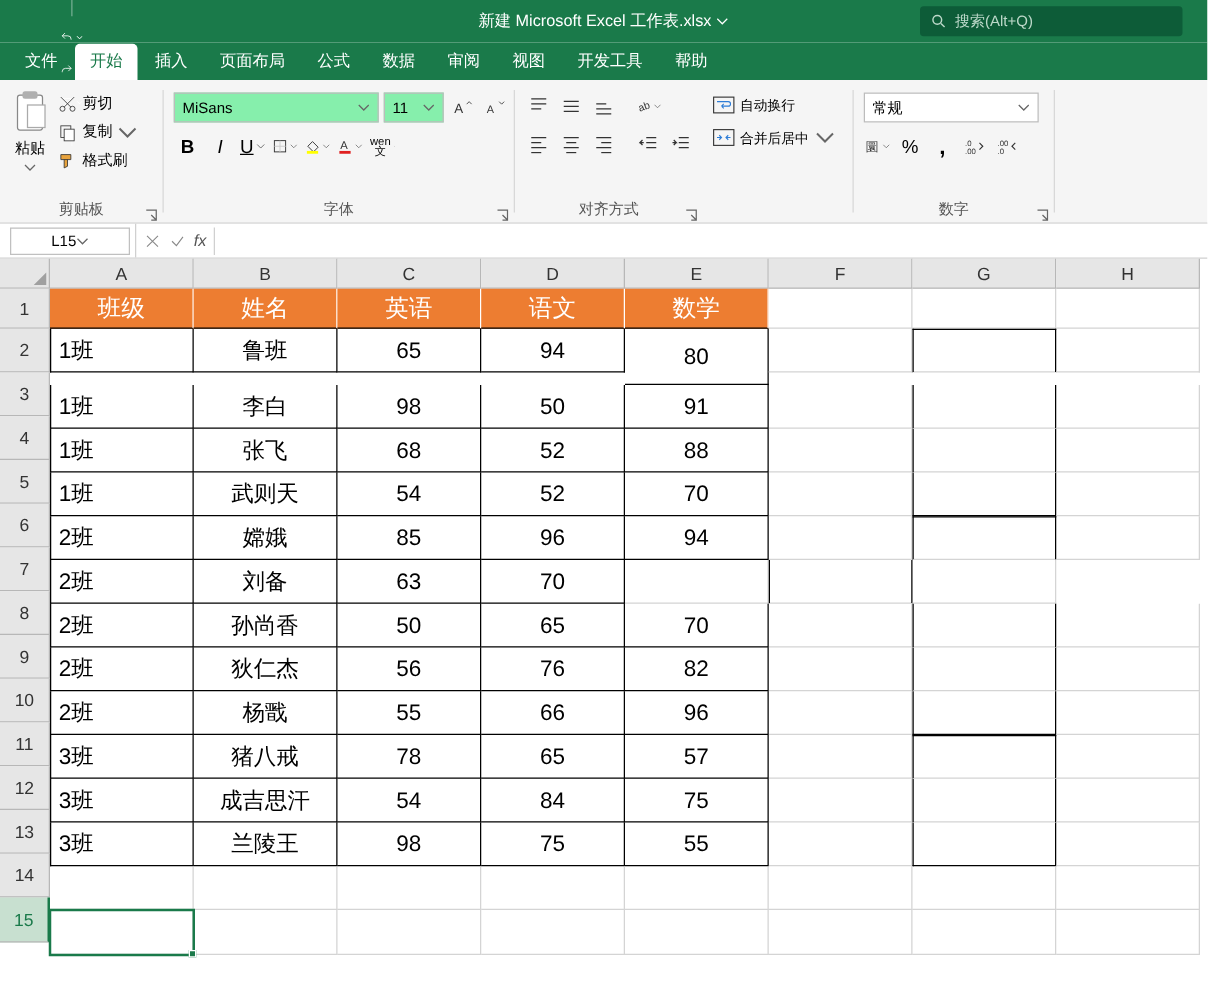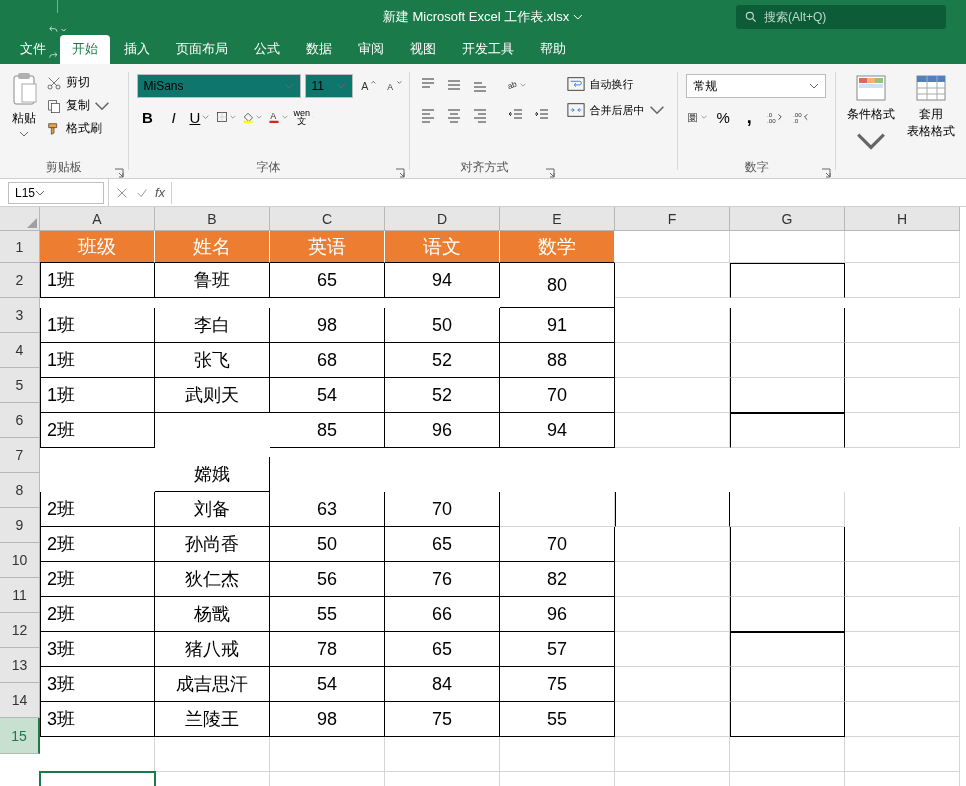--- a/index.html
+++ b/index.html
@@ -37,21 +37,21 @@
   
   .clip-left { display:flex; flex-direction:column; align-items:center; gap:2px; padding-top:4px; }
   .paste-icon { width:32px; height:36px; display:flex; align-items:center; justify-content:center; }
   .clip-right { display:flex; flex-direction:column; gap:6px; padding-left:6px; padding-top:6px; font-size:12px; }
   .clip-btn { display:flex; align-items:center; gap:4px; }
   .clip-btn svg { width:16px; height:16px; }
 
   
   .font-rows { display:flex; flex-direction:column; gap:8px; padding-top:6px; }
   .row { display:flex; align-items:center; gap:4px; }
-  .font-combo { border:1px solid #bcbcbc; background:#0f766e; height:24px; display:flex; align-items:center; padding:0 6px; font-size:12px; gap:6px; }
+  .font-combo { border:1px solid #bcbcbc; background:#86efac; height:24px; display:flex; align-items:center; padding:0 6px; font-size:12px; gap:6px; }
   .font-combo.name { width:164px; }
   .font-combo.size { width:48px; }
   .chev-down { width:10px; height:10px; }
   .sq-btn { width:22px; height:22px; display:flex; align-items:center; justify-content:center; border:1px solid transparent; }
   .sq-btn svg { width:16px; height:16px; }
   .split { display:flex; align-items:center; }
   .split .chev-down { width:8px; height:8px; margin-left:2px; }
 
   
   .align-rows { display:flex; flex-direction:column; gap:8px; padding-top:6px; }
@@ -62,21 +62,21 @@
   
   .num-rows { display:flex; flex-direction:column; gap:8px; padding-top:6px; }
   .num-combo { border:1px solid #bcbcbc; background:#fff; height:24px; width:140px; display:flex; align-items:center; padding:0 6px; font-size:12px; justify-content:space-between; }
 
   
   .big-btn { display:flex; flex-direction:column; align-items:center; gap:2px; padding-top:4px; font-size:12px; width:54px; }
   .big-btn svg { width:32px; height:32px; }
 
   
   .fbar { height:28px; border-bottom:1px solid #d0d0d0; display:flex; align-items:center; background:#fff; }
-  .name-box { width:96px; height:22px; border:1px solid #c0c0c0; margin:0 4px 0 8px; display:flex; align-items:center; padding:0 6px; font-size:12px; justify-content:flex-start; }
+  .name-box { width:96px; height:22px; border:1px solid #c0c0c0; margin:0 4px 0 8px; display:flex; align-items:center; padding:0 6px; font-size:12px; justify-content:center; }
   .fb-icons { display:flex; align-items:center; gap:6px; padding:0 6px; border-left:1px solid #d0d0d0; height:100%; }
   .fb-icons svg { width:14px; height:14px; stroke:#888; fill:none; }
   .fx { font-style:italic; font-size:13px; color:#555; }
   .formula-input { flex:1; height:22px; border-left:1px solid #d0d0d0; padding:0 6px; font-size:12px; }
 
   
   .sheet { position:relative; }
   .corner { position:absolute; left:0; top:0; width:40px; height:24px; background:#e6e6e6; border-right:1px solid #b7b7b7; border-bottom:1px solid #b7b7b7; }
   .corner::after { content:""; position:absolute; right:2px; bottom:2px; width:0; height:0; border-left:10px solid transparent; border-bottom:10px solid #a0a0a0; }
   .col-headers { position:absolute; left:40px; top:0; height:24px; display:flex; }
@@ -444,44 +444,20 @@
       </div>
     </div>
     <div class="grp-label">数字</div>
     <span class="dlg-launch"><svg viewBox="0 0 10 10">
           <path d="M1 1h8v8M5 5l4 4M9 5v4h-4"></path>
         </svg></span>
   </div>
   <div class="grp-sep"></div>
 
   <div class="grp" style="flex:1">
-    <div class="grp-body" style="gap:6px">
-      <div class="big-btn">
-        <svg viewBox="0 0 32 32">
-            <rect x="2" y="4" width="28" height="24" fill="#fff" stroke="#888"></rect>
-            <rect x="4" y="6" width="8" height="5" fill="#e06666"></rect>
-            <rect x="12" y="6" width="8" height="5" fill="#f6b26b"></rect>
-            <rect x="20" y="6" width="8" height="5" fill="#93c47d"></rect>
-            <rect x="4" y="12" width="24" height="4" fill="#cfe2f3"></rect>
-          </svg>
-        <span>条件格式</span>
-        <svg class="chev-down" viewBox="0 0 10 10">
-            <path d="M1 3l4 4 4-4" stroke="#666" fill="none"></path>
-          </svg>
-      </div>
-      <div class="big-btn">
-        <svg viewBox="0 0 32 32">
-            <rect x="2" y="4" width="28" height="24" fill="#fff" stroke="#888"></rect>
-            <rect x="2" y="4" width="28" height="6" fill="#4f81bd"></rect>
-            <path d="M2 16h28M2 22h28M12 4v24M22 4v24" stroke="#aaa"></path>
-          </svg>
-        <span style="white-space:pre-line;text-align:center">套用
-表格格式</span>
-      </div>
-    </div>
     <div class="grp-label">&nbsp;</div>
   </div>
 </div>
 
 <div class="fbar">
   <div class="name-box">
     <span>L15</span>
     <svg class="chev-down" viewBox="0 0 10 10">
         <path d="M1 3l4 4 4-4" stroke="#666" fill="none"></path>
       </svg>
@@ -573,21 +549,21 @@
         <div class="cell dataC" style="width: 115px; height: 35px;">武则天</div>
         <div class="cell dataC" style="width: 115px; height: 35px;">54</div>
         <div class="cell dataC" style="width: 115px; height: 35px;">52</div>
         <div class="cell dataC" style="width: 115px; height: 35px;">70</div>
         <div class="cell" style="width: 115px; height: 35px;"></div>
         <div class="cell" style="width: 115px; height: 35px; border-left: 1px solid rgb(0, 0, 0); border-right: 1px solid rgb(0, 0, 0); border-bottom: 1px solid rgb(0, 0, 0);"></div>
         <div class="cell" style="width: 115px; height: 35px;"></div>
       </div>
       <div class="g-row">
         <div class="cell dataA" style="width: 115px; height: 35px; border-left: 1px solid rgb(0, 0, 0);">2班</div>
-        <div class="cell dataC" style="width: 115px; height: 35px; margin-top: 44px;">嫦娥</div>
+        <div class="cell dataC" style="width: 115px; height: 35px;">嫦娥</div>
         <div class="cell dataC" style="width: 115px; height: 35px;">85</div>
         <div class="cell dataC" style="width: 115px; height: 35px;">96</div>
         <div class="cell dataC" style="width: 115px; height: 35px;">94</div>
         <div class="cell" style="width: 115px; height: 35px;"></div>
         <div class="cell" style="width: 115px; height: 35px; border-left: 1px solid rgb(0, 0, 0); border-right: 1px solid rgb(0, 0, 0); border-top: 1px solid rgb(0, 0, 0);"></div>
         <div class="cell" style="width: 115px; height: 35px;"></div>
       </div>
       <div class="g-row">
         <div class="cell dataA" style="width: 115px; height: 35px; border-left: 1px solid rgb(0, 0, 0);">2班</div>
         <div class="cell dataC" style="width: 115px; height: 35px;">刘备</div>

